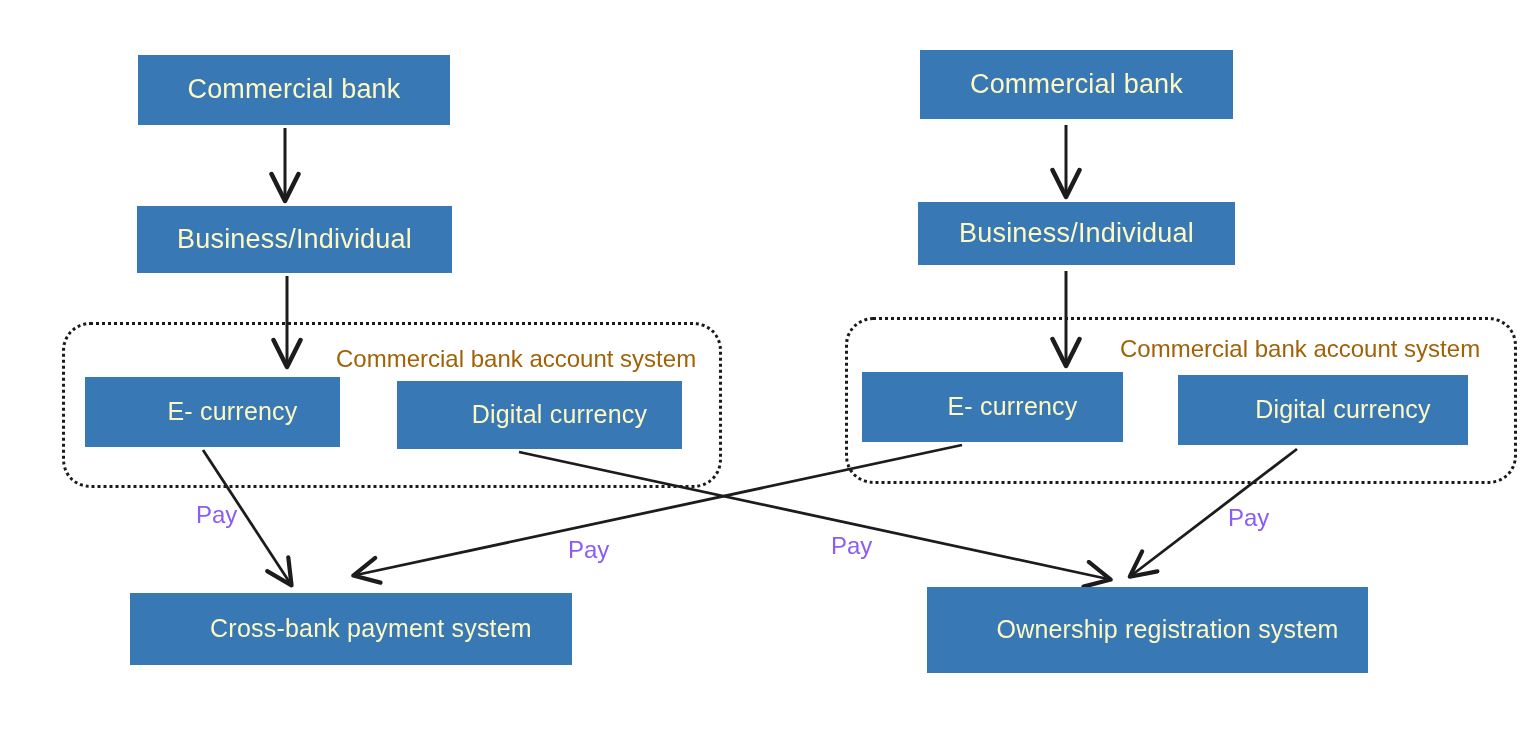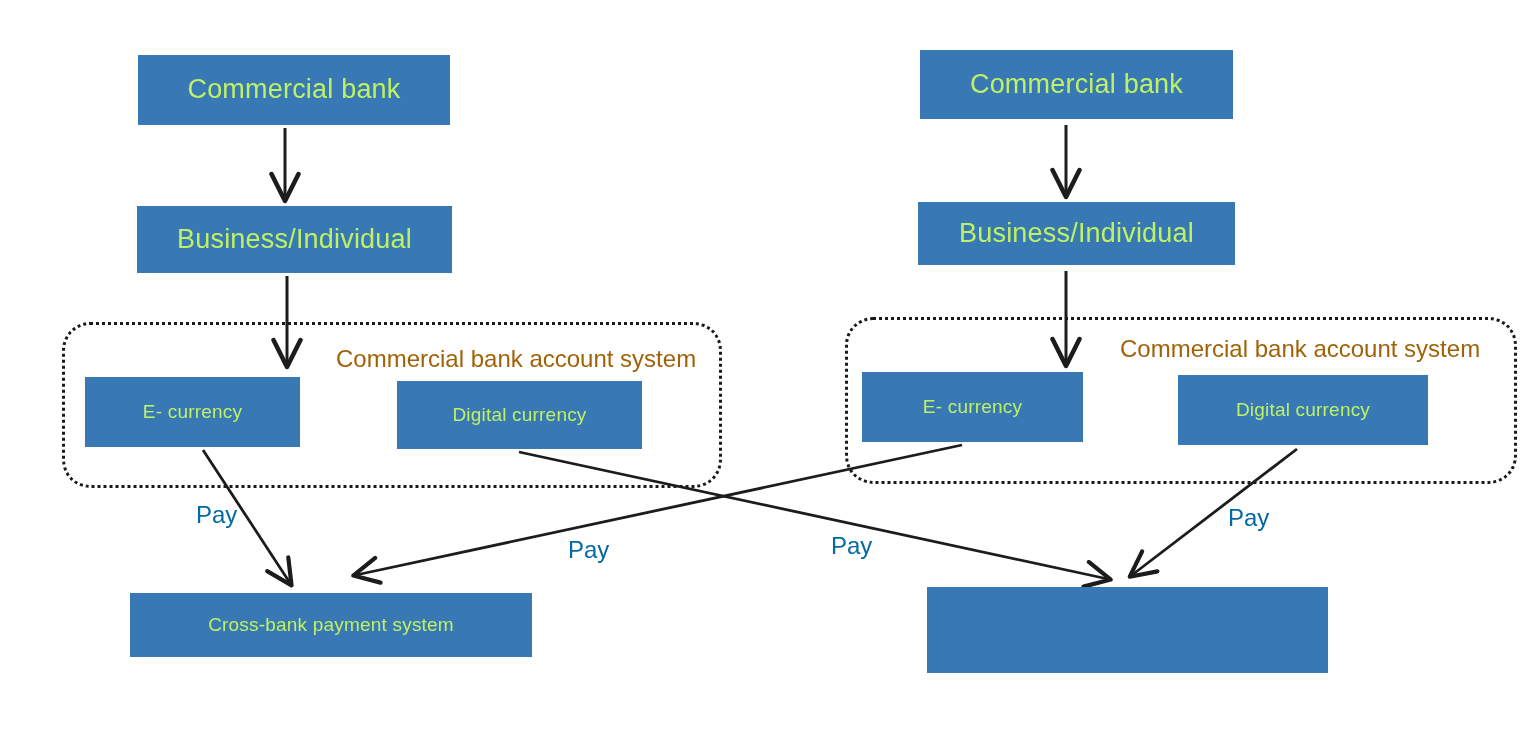--- a/index.html
+++ b/index.html
@@ -6,46 +6,46 @@
   .canvas{
     position:relative;
     width:1532px;height:750px;
     background:#ffffff;
     font-family:"Liberation Sans", sans-serif;
     overflow:hidden;
   }
   .node{
     position:absolute;
     background:#3878b4;
-    color:#bef264;
+    color:#fef9c3;
     display:flex;
     flex-direction:column;
     align-items:center;
     justify-content:center;
     text-align:center;
     font-size:27px;
     line-height:1.25;
     letter-spacing:0.2px;
   }
-  .node.small{font-size:19px;}
+  .node.small{font-size:25px;padding-left:40px;}
   .dotted-box{
     position:absolute;
     border:3px dotted #1a1a1a;
     border-radius:28px;
     background:transparent;
   }
   .sys-label{
     position:absolute;
     color:#a16207;
     font-size:24px;
     white-space:nowrap;
   }
   .pay-label{
     position:absolute;
-    color:#0369a1;
+    color:#8b5cf6;
     font-size:24px;
     white-space:nowrap;
   }
   svg.arrows{
     position:absolute;
     left:0;top:0;width:1532px;height:750px;
     pointer-events:none;
   }
 </style>
 </head>
@@ -83,21 +83,21 @@
   <div class="sys-label" style="left:336px;top:345px;"><span>Commercial bank account system</span></div>
 
   <div class="node small" style="left:85px;top:377px;width:215px;height:70px;">
     <span>E- currency</span>
   </div>
 
   <div class="node small" style="left:397px;top:381px;width:245px;height:68px;">
     <span>Digital currency</span>
   </div>
 
-  <div class="node small" style="left:130px;top:593px;width:402px;height:64px;">
+  <div class="node small" style="left:130px;top:593px;width:402px;height:72px;">
     <span>Cross-bank payment system</span>
   </div>
 
   <div class="node" style="left:920px;top:50px;width:313px;height:69px;">
     <span>Commercial bank</span>
   </div>
 
   <div class="node" style="left:918px;top:202px;width:317px;height:63px;">
     <span>Business/Individual</span>
   </div>
@@ -106,20 +106,21 @@
 
   <div class="node small" style="left:862px;top:372px;width:221px;height:70px;">
     <span>E- currency</span>
   </div>
 
   <div class="node small" style="left:1178px;top:375px;width:250px;height:70px;">
     <span>Digital currency</span>
   </div>
 
   <div class="node small" style="left:927px;top:587px;width:401px;height:86px;">
+    <span>Ownership registration system</span>
   </div>
 
   <div class="pay-label" style="left:196px;top:501px;"><span>Pay</span></div>
   <div class="pay-label" style="left:568px;top:536px;"><span>Pay</span></div>
   <div class="pay-label" style="left:831px;top:532px;"><span>Pay</span></div>
   <div class="pay-label" style="left:1228px;top:504px;"><span>Pay</span></div>
 
 </div>
 
 </body></html>

